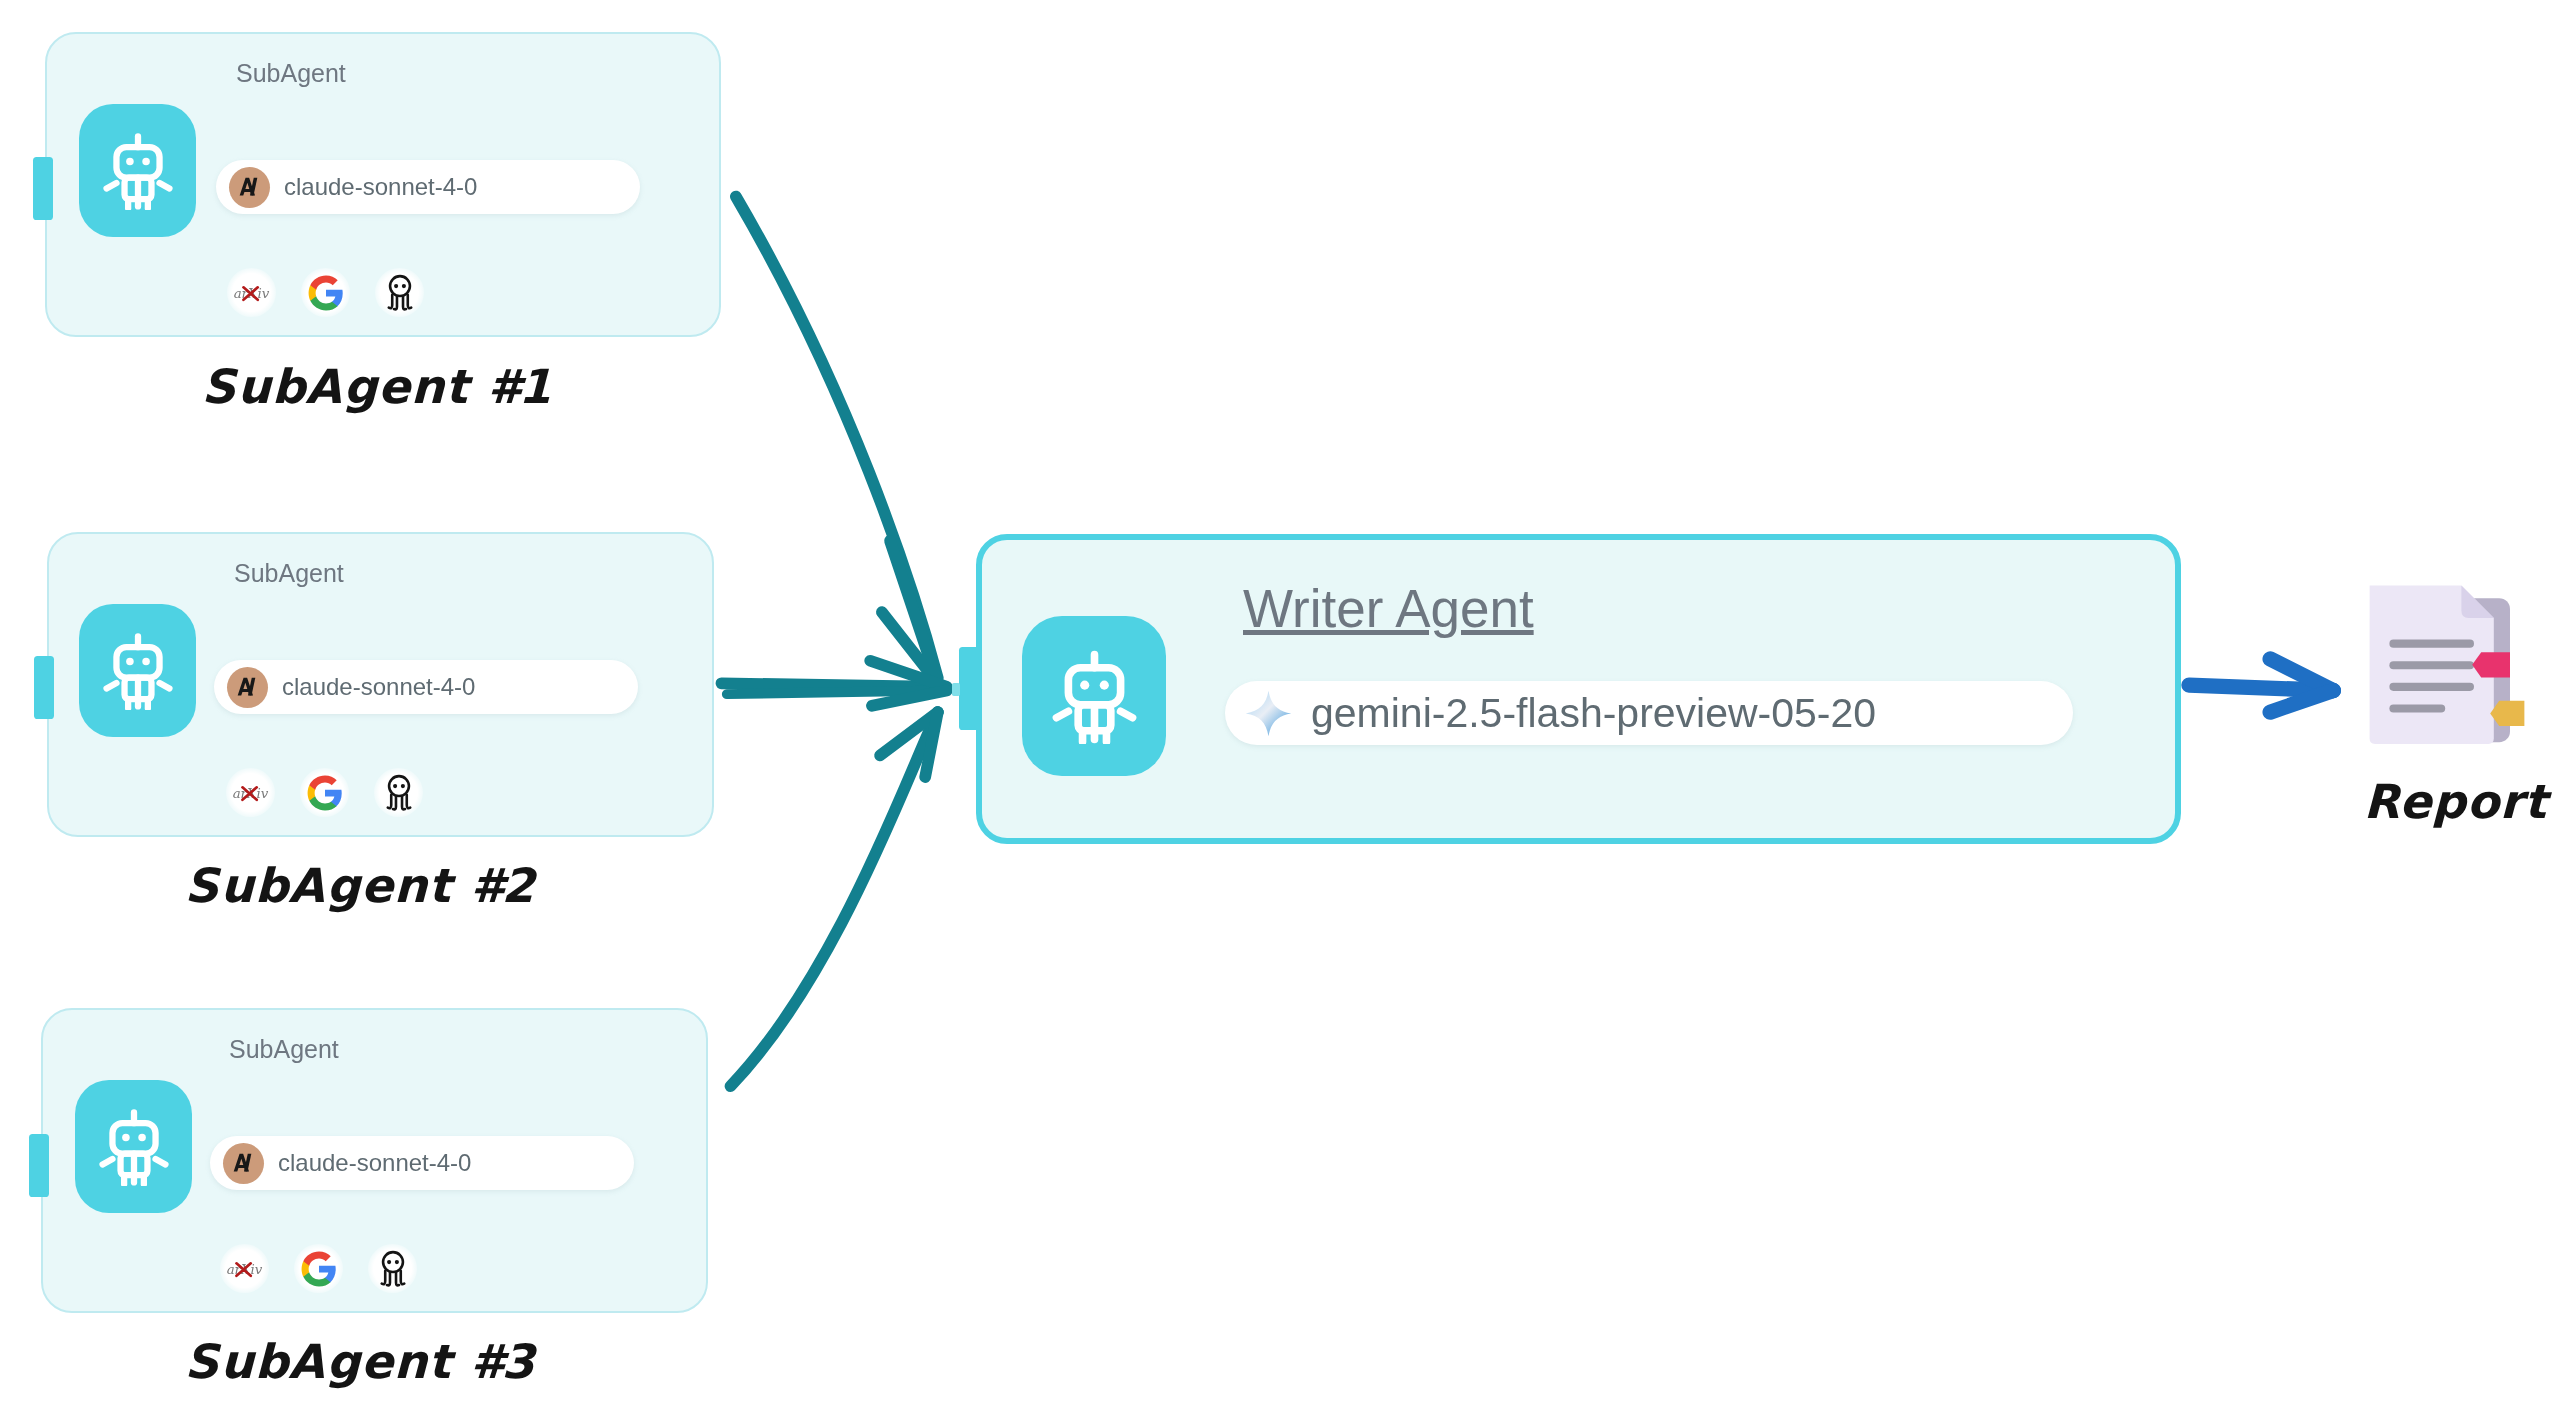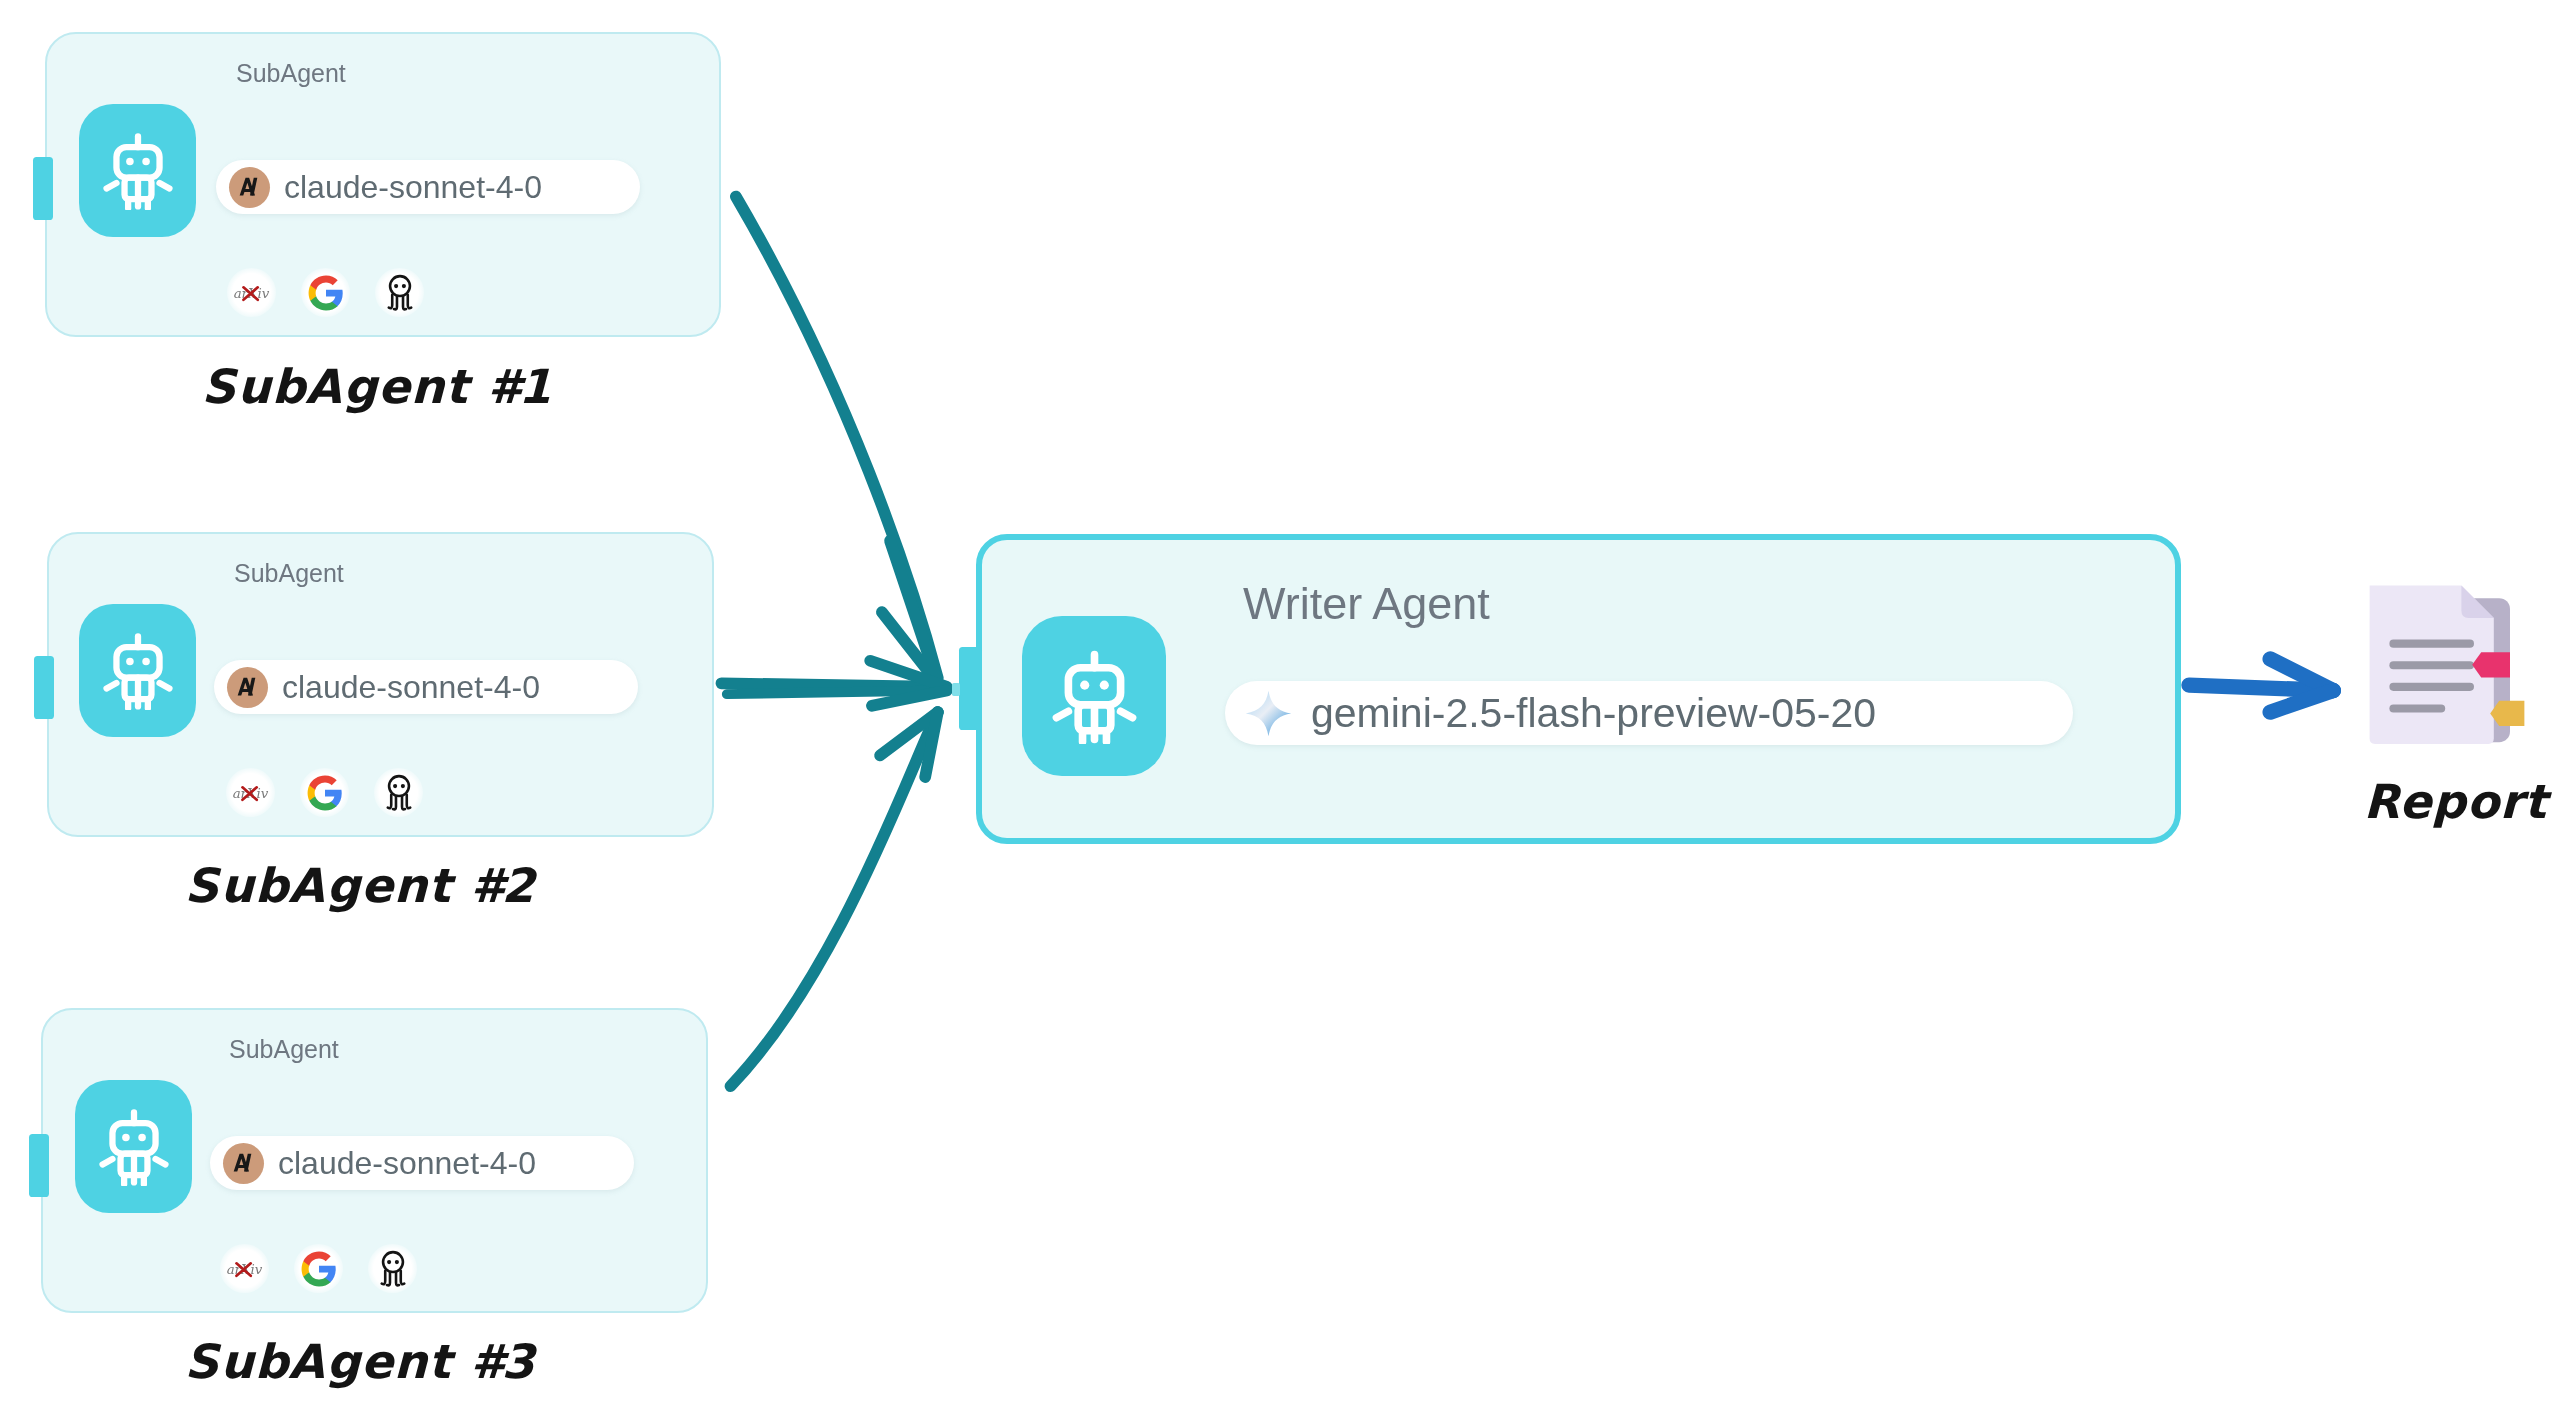--- a/index.html
+++ b/index.html
@@ -67,21 +67,21 @@
 
   
   .node-title {
     position: absolute;
     color: #6e7781;
     font-family: "Liberation Sans", sans-serif;
     font-weight: 400;
     white-space: nowrap;
   }
   .sub .node-title { font-size: 25px; }
-  .writer .node-title { font-size: 45px; font-weight: 500; color: #6e7781; }
+  .writer .node-title { font-size: 53px; font-weight: 500; color: #6e7781; text-decoration: underline; }
 
   .avatar {
     position: absolute;
     background: #4ed2e3;
     border-radius: 34px;
     display: flex;
     align-items: center;
     justify-content: center;
   }
   .writer .avatar { border-radius: 40px; }
@@ -95,21 +95,21 @@
     align-items: center;
     box-sizing: border-box;
     box-shadow: 0 1.8px 5.4px rgba(140,170,180,0.18);
   }
   .model-chip .chip-label {
     color: #5f6b72;
     white-space: nowrap;
     font-family: "Liberation Sans", sans-serif;
   }
   .sub .model-chip { padding: 0 20px 0 12.6px; height: 54px; }
-  .sub .model-chip .chip-label { font-size: 32px; margin-left: 14.4px; }
+  .sub .model-chip .chip-label { font-size: 24px; margin-left: 14.4px; }
   .writer .model-chip { padding: 0 25px 0 18px; height: 64px; }
   .writer .model-chip .chip-label { font-size: 41px; margin-left: 18px; }
 
   .anthropic-badge {
     width: 41px; height: 41px;
     border-radius: 50%;
     background: #cc9b7a;
     display: flex;
     align-items: center;
     justify-content: center;

